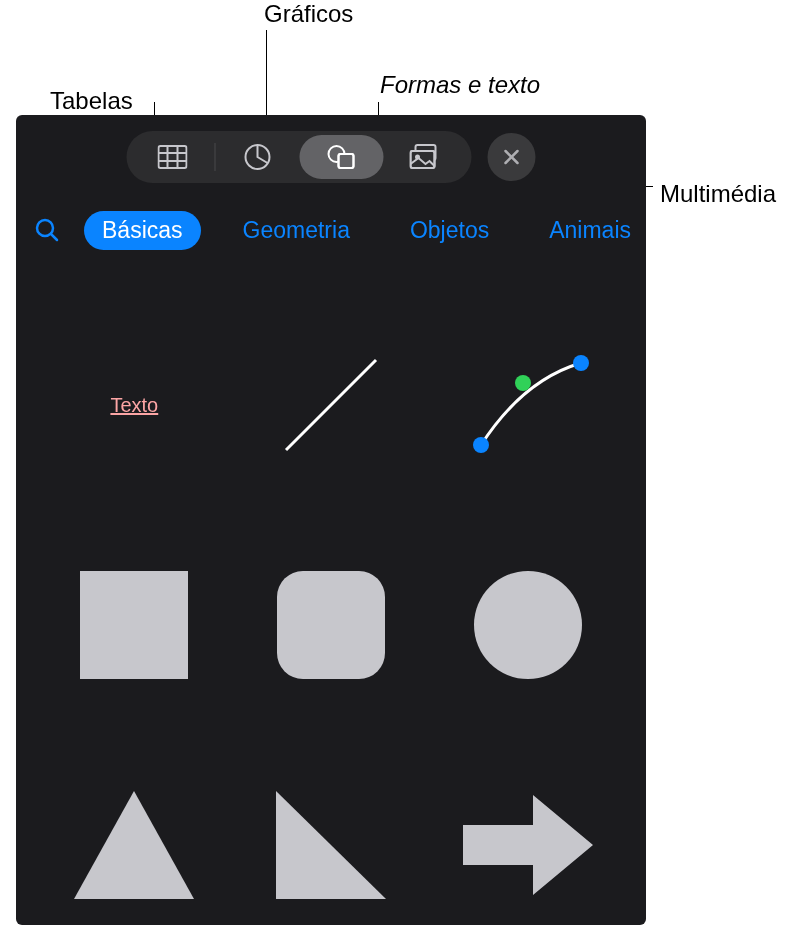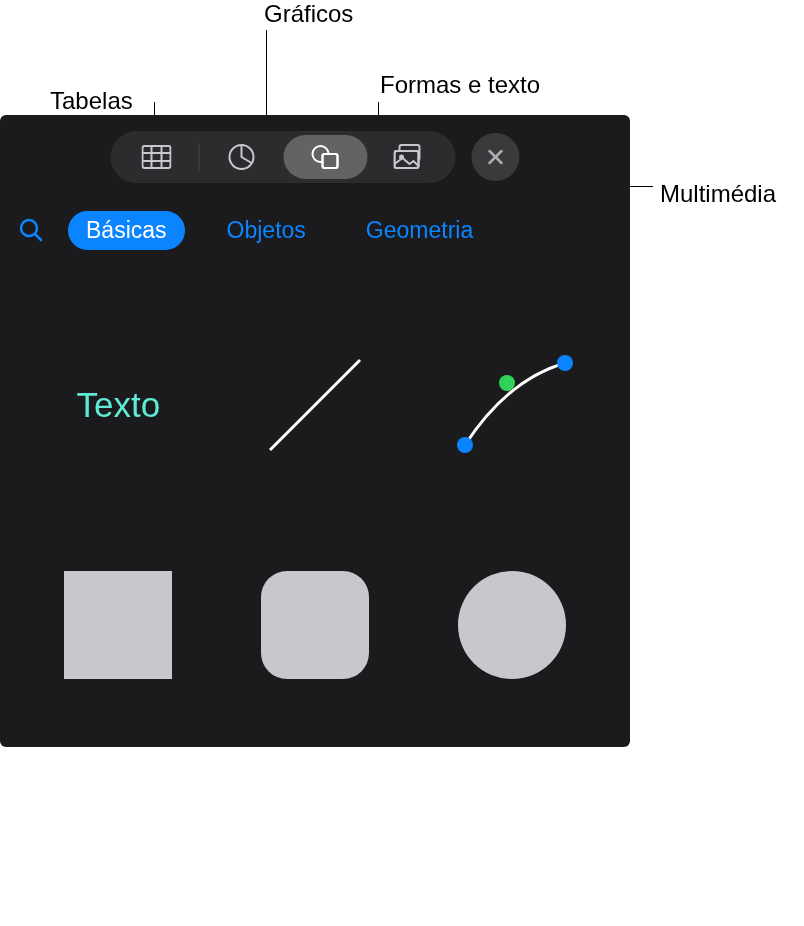--- a/index.html
+++ b/index.html
@@ -17,24 +17,24 @@
       color: #000;
       white-space: nowrap;
       text-align: center;
     }
     .callout-line {
       position: absolute;
       background: #000;
     }
     .panel {
       position: absolute;
-      left: 0;
+      left: 16px;
       top: 115px;
       width: 630px;
-      height: 632px;
+      height: 810px;
       background: #1b1b1e;
       border-radius: 6px;
       overflow: hidden;
     }
     .toolbar {
       position: absolute;
       top: 16px;
       left: 50%;
       transform: translateX(-50%);
       display: flex;
@@ -121,35 +121,36 @@
       padding: 20px 30px;
       gap: 20px;
     }
     .shape-cell {
       display: flex;
       align-items: center;
       justify-content: center;
       cursor: pointer;
     }
     .text-shape {
-      color: #5eead4;
-      font-size: 35px;
+      color: #fca5a5;
+      font-size: 20px;
       font-weight: 400;
+      text-decoration: underline;
     }
     .sq-shape { width: 108px; height: 108px; background: #c7c7cc; }
     .rsq-shape { width: 108px; height: 108px; background: #c7c7cc; border-radius: 26px; }
     .circ-shape { width: 108px; height: 108px; background: #c7c7cc; border-radius: 50%; }
     svg { display: block; }
   </style>
 </head>
 <body>
 
 <div class="callout-label" style="left:50px; top:87px;">Tabelas</div>
 <div class="callout-label" style="left:264px; top:0px;">Gráficos</div>
-<div class="callout-label" style="left:380px; top:71px;">Formas e texto</div>
+<div class="callout-label" style="left:380px; top:71px;font-style:italic;">Formas e texto</div>
 <div class="callout-label" style="left:660px; top:180px;">Multimédia</div>
 
 <div class="callout-line" style="left:154px; top:102px; width:1px; height:46px;"></div>
 <div class="callout-line" style="left:266px; top:30px; width:1px; height:118px;"></div>
 <div class="callout-line" style="left:378px; top:102px; width:1px; height:46px;"></div>
 <div class="callout-line" style="left:491px; top:175px; width:1px; height:12px;"></div>
 <div class="callout-line" style="left:491px; top:186px; width:162px; height:1px;"></div>
 
 <div class="panel">
 
@@ -197,22 +198,23 @@
   </div>
 
   <div class="categories">
     <div class="search-icon">
       <svg width="26" height="26" viewBox="0 0 26 26" fill="none" stroke="currentColor" stroke-width="2.5" stroke-linecap="round">
         <circle cx="11" cy="11" r="8"></circle>
         <line x1="17" y1="17" x2="23" y2="23"></line>
       </svg>
     </div>
     <div class="cat-btn active">Básicas</div>
+    <div class="cat-btn">Geometria</div>
     <div class="cat-btn">Objetos</div>
-    <div class="cat-btn">Geometria</div>
+    <div class="cat-btn">Animais</div>
 
   </div>
 
   <div class="shapes-grid">
     <div class="shape-cell">
       <span class="text-shape">Texto</span>
     </div>
     <div class="shape-cell">
       <svg width="120" height="120" viewBox="0 0 120 120">
         <line x1="15" y1="105" x2="105" y2="15" stroke="#fff" stroke-width="3"></line>

